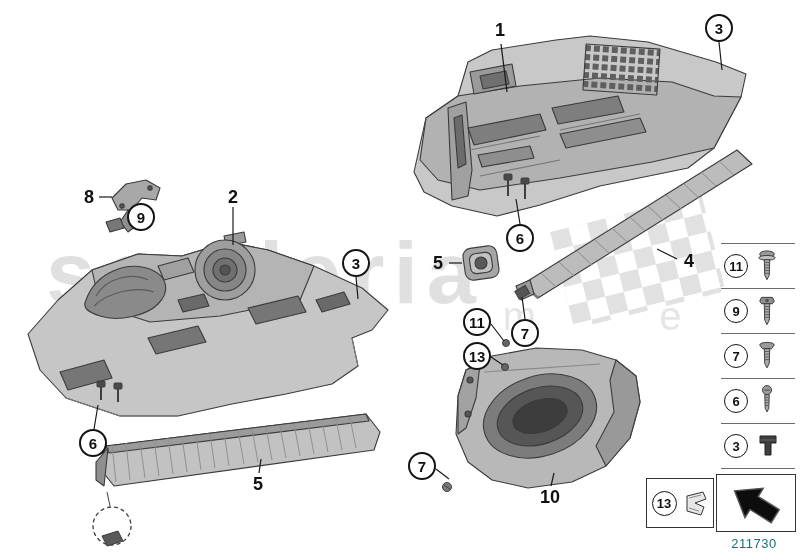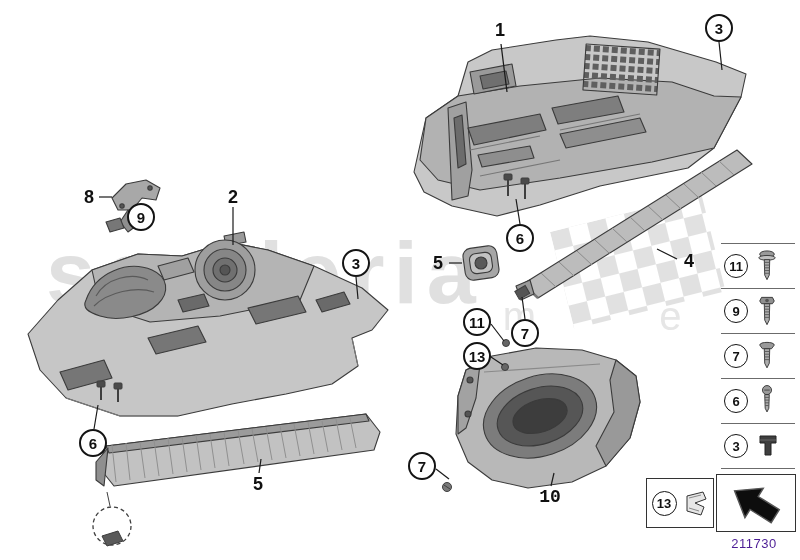--- a/index.html
+++ b/index.html
@@ -53,21 +53,21 @@
     display:flex; align-items:center; justify-content:center;
     font-size:13px; font-weight:700;
   }
   .arrow-box {
     position:absolute; left:716px; top:474px; width:78px; height:56px;
     border:1.4px solid #333; background:#fff; z-index:2;
     display:flex; align-items:center; justify-content:center;
   }
   .diagram-number {
     position:absolute; left:712px; top:536px; width:84px; z-index:2;
-    text-align:center; font-size:13px; color:#4c1d95; letter-spacing:0.5px;
+    text-align:center; font-size:13px; color:#0f766e; letter-spacing:0.5px;
   }
 </style>
 </head>
 <body>
 
 <div class="stage">
 
   <div class="wm-brand">sonderia</div>
   <div class="wm-letters">s t e m e</div>
 
@@ -251,21 +251,21 @@
   <div class="callout circled" style="left:141px; top:217px;">9</div>
   <div class="callout" style="left:233px; top:197px;">2</div>
   <div class="callout circled" style="left:356px; top:263px;">3</div>
   <div class="callout" style="left:438px; top:263px;">5</div>
   <div class="callout circled" style="left:520px; top:238px;">6</div>
   <div class="callout" style="left:689px; top:261px;">4</div>
   <div class="callout circled" style="left:477px; top:322px;">11</div>
   <div class="callout circled" style="left:477px; top:356px;">13</div>
   <div class="callout circled" style="left:525px; top:333px;">7</div>
   <div class="callout circled" style="left:422px; top:466px;">7</div>
-  <div class="callout" style="left:550px; top:497px;font-family:Liberation Mono, monospace;">10</div>
+  <div class="callout" style="left:550px; top:497px;">10</div>
   <div class="callout" style="left:258px; top:484px;">5</div>
   <div class="callout circled" style="left:93px;  top:443px;">6</div>
 
   <div class="legend">
     <div class="legend-row">
       <span class="circ">11</span>
       <svg width="20" height="36" viewBox="0 0 22 36">
         <ellipse cx="11" cy="5" rx="8" ry="3.6" fill="#9a9a9a" stroke="#333"></ellipse>
         <ellipse cx="11" cy="9" rx="9" ry="2.6" fill="#c0c0c0" stroke="#333"></ellipse>
         <path d="M8 11 L14 11 L13.5 28 L11 33 L8.5 28 Z" fill="#adadad" stroke="#333"></path>

